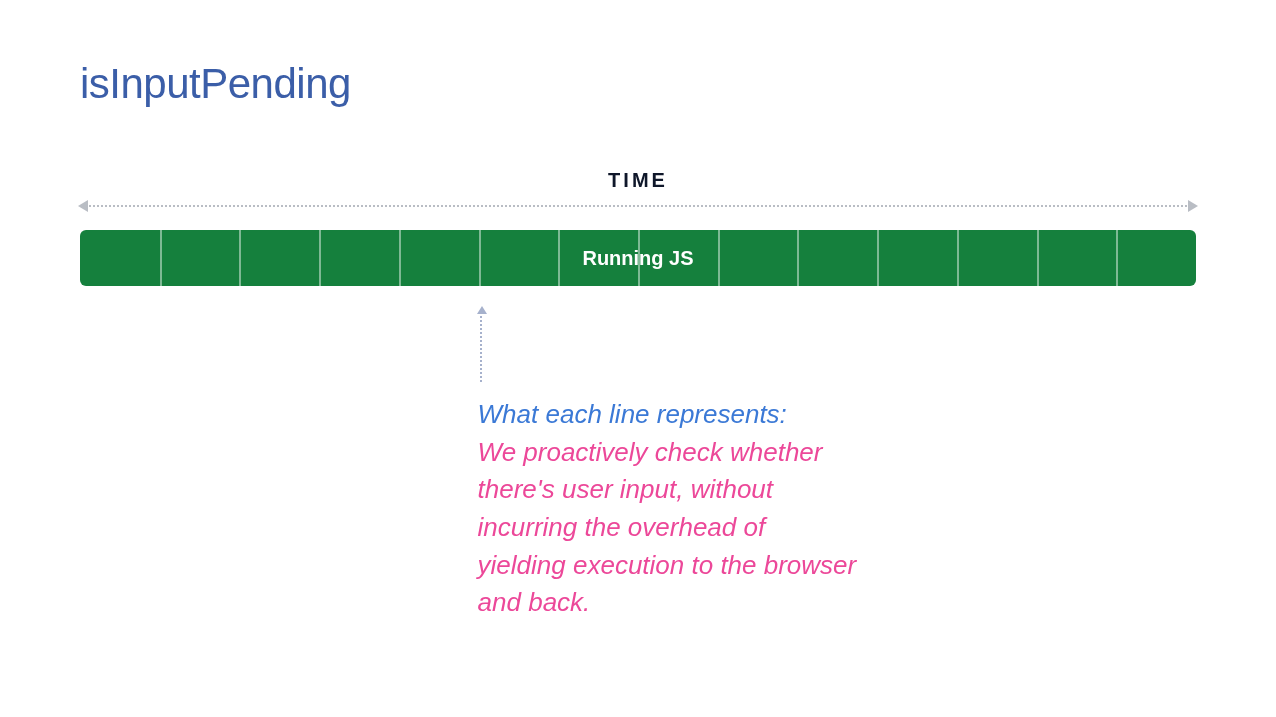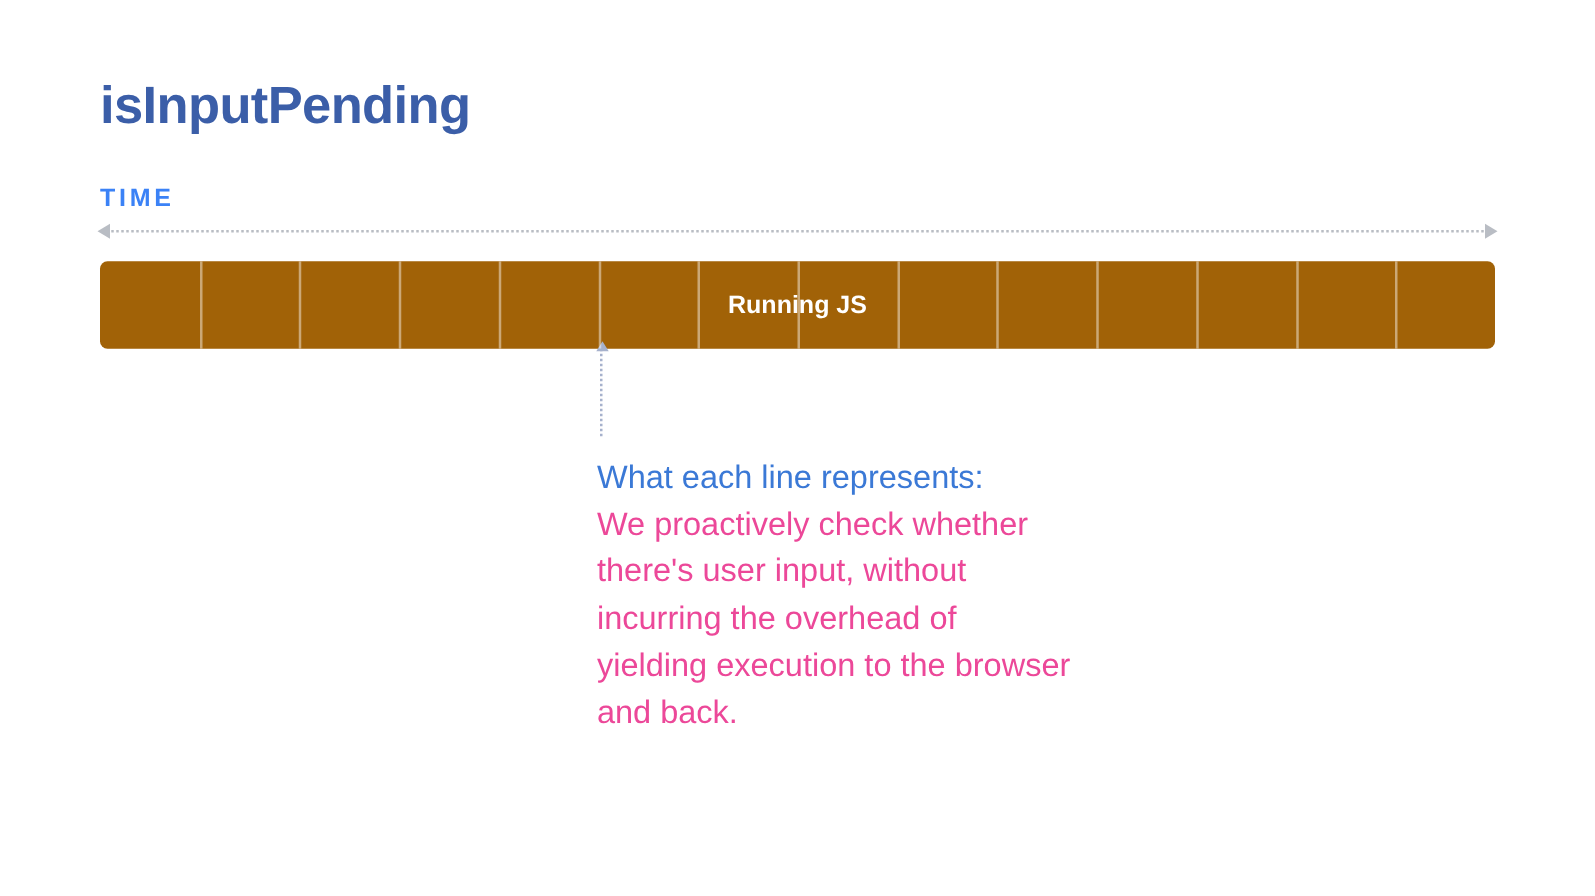--- a/index.html
+++ b/index.html
@@ -5,30 +5,31 @@
   * { box-sizing: border-box; margin: 0; padding: 0; }
   html, body { width: 1276px; height: 717px; background: #ffffff; font-family: -apple-system, BlinkMacSystemFont, "Segoe UI", Helvetica, Arial, sans-serif; }
   .slide {
     position: relative;
     width: 1276px;
     height: 717px;
     padding: 60px 80px 0 80px;
   }
   .title {
     font-size: 42px;
-    font-weight: 700;
+    font-weight: 400;
     color: #3b5ea8;
     letter-spacing: -0.5px;
-    margin-bottom: 40px;
+    margin-bottom: 61px;
   }
   .time-label {
+    text-align: center;
     font-size: 20px;
     font-weight: 700;
     letter-spacing: 3px;
-    color: #3b82f6;
+    color: #0f172a;
     margin-bottom: 8px;
   }
   .axis-wrap {
     position: relative;
     height: 12px;
     margin-bottom: 18px;
   }
   .axis-line {
     position: absolute;
     left: 6px; right: 6px; top: 5px;
@@ -39,22 +40,22 @@
     top: 0;
     width: 0; height: 0;
     border-top: 6px solid transparent;
     border-bottom: 6px solid transparent;
   }
   .axis-arrow.left  { left: -2px;  border-right: 10px solid #b9bdc4; }
   .axis-arrow.right { right: -2px; border-left: 10px solid #b9bdc4; }
 
   .bar {
     position: relative;
-    height: 70px;
-    background: #a16207;
+    height: 56px;
+    background: #15803d;
     border-radius: 6px;
     overflow: hidden;
   }
   .bar-label {
     position: absolute;
     left: 0; right: 0; top: 0; bottom: 0;
     display: flex;
     align-items: center;
     justify-content: center;
     color: #ffffff;
@@ -134,20 +135,20 @@
         <div class="tick" style="left: 42.8571%;"></div>
         <div class="tick" style="left: 50%;"></div>
         <div class="tick" style="left: 57.1429%;"></div>
         <div class="tick" style="left: 64.2857%;"></div>
         <div class="tick" style="left: 71.4286%;"></div>
         <div class="tick" style="left: 78.5714%;"></div>
         <div class="tick" style="left: 85.7143%;"></div>
         <div class="tick" style="left: 92.8571%;"></div>
       </div>
 
-    <div class="callout" id="callout" style="left: calc(35.7143% - 1px); top: 70px; position: absolute;">
+    <div class="callout" id="callout" style="left: calc(35.7143% - 1px); top: 82px; position: absolute; font-style: italic;">
       <div class="callout-line"></div>
       <div class="callout-text-head">What each line represents:</div>
       <div class="callout-text-body">We proactively check whether there's user input, without incurring the overhead of yielding execution to the browser and back.</div>
     </div>
   </div>
 
 </div>
 
 </body></html>

